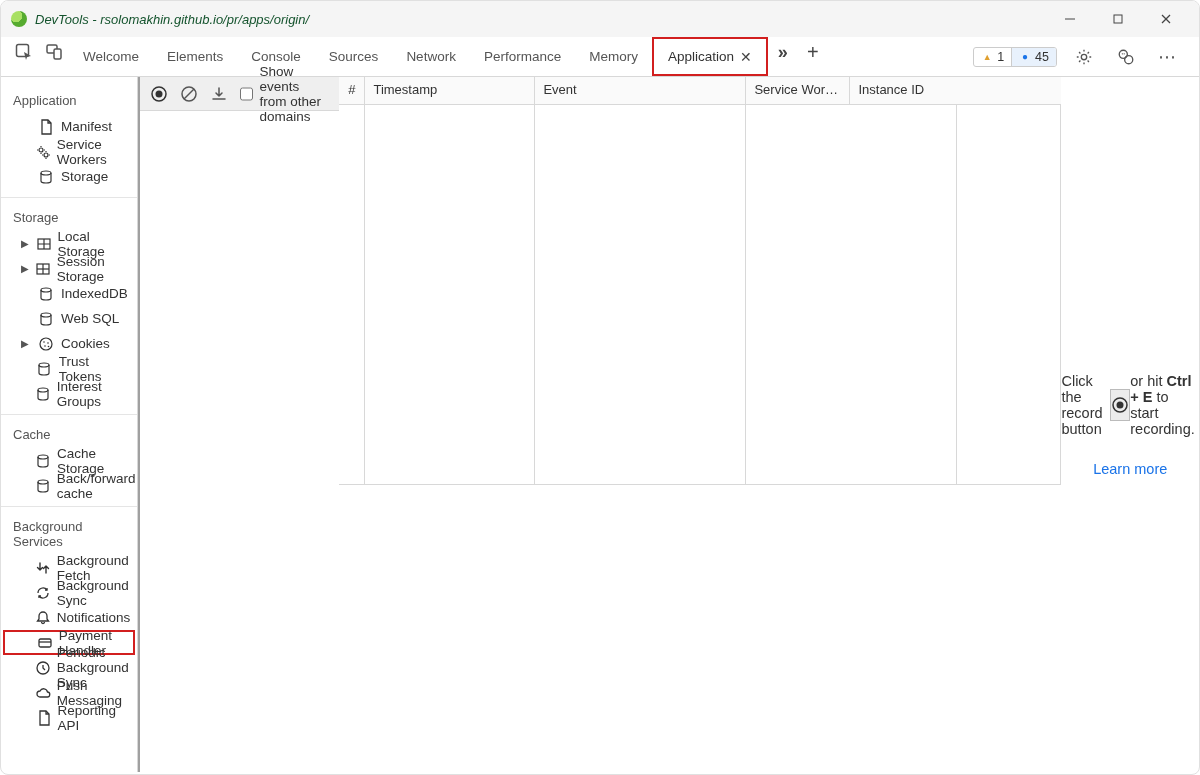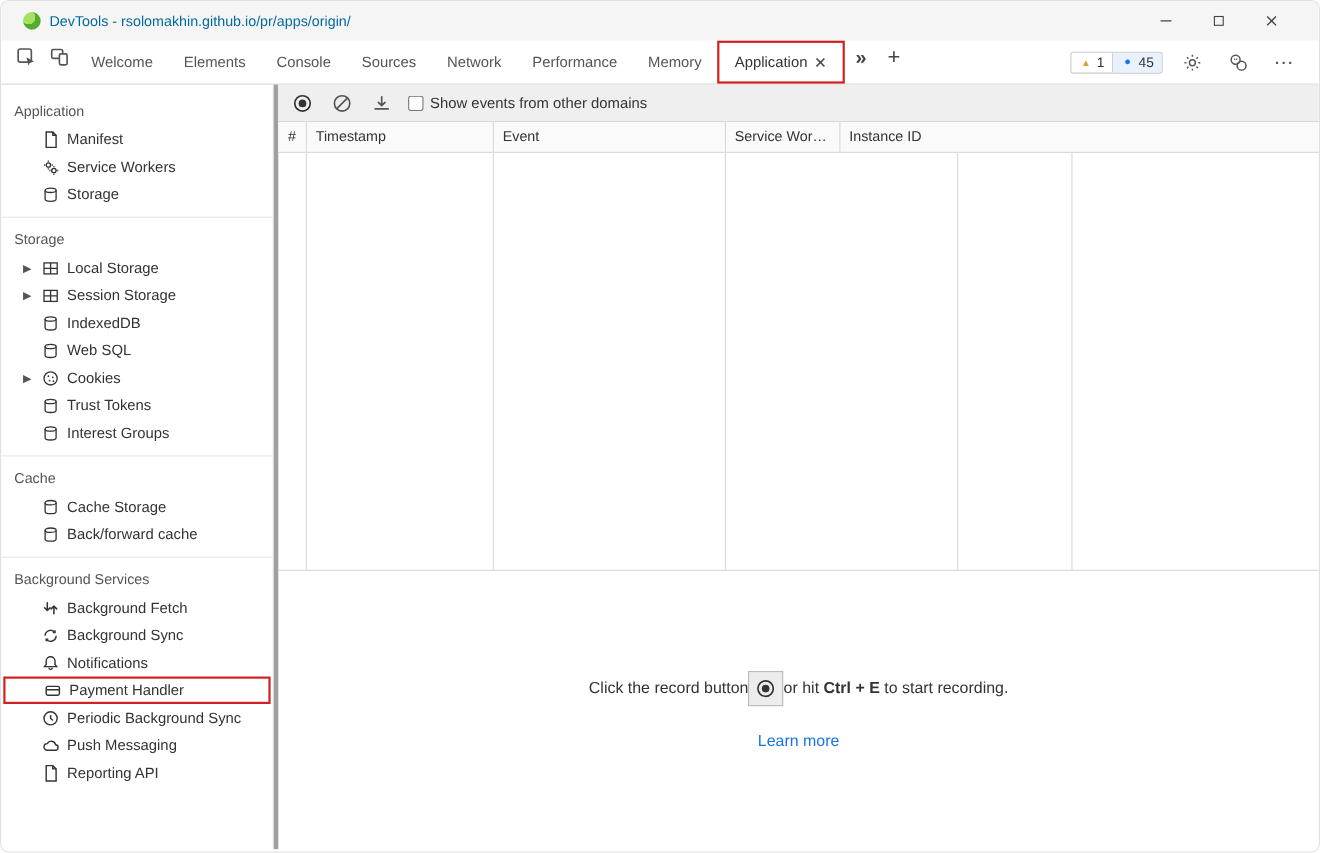--- a/index.html
+++ b/index.html
@@ -13,24 +13,25 @@
     overflow: hidden;
     border: 1px solid #e0e0e0;
     border-radius: 8px;
     position: relative;
   }
   
   .titlebar {
     height: 36px;
     display: flex;
     align-items: center;
-    padding: 0 20px;
+    padding: 0 10px;
     background: #f5f5f5;
-    color: #0369a1;
+    color: #14532d;
     justify-content: space-between;
+    font-style: italic;
   }
   .titlebar-left { display: flex; align-items: center; gap: 8px; }
   .favicon {
     width: 16px; height: 16px; border-radius: 50%;
     background: radial-gradient(circle at 30% 30%, #a8e063 0 40%, #56ab2f 40% 100%);
   }
   .win-controls { display: flex; gap: 2px; }
   .win-btn {
     width: 46px; height: 30px;
     display: flex; align-items: center; justify-content: center;
@@ -127,21 +128,20 @@
     margin-right: 2px;
     padding-left: 18px;
   }
   .icon-slot { width: 18px; height: 18px; display:flex; align-items:center; justify-content:center; color:#333; }
   .icon-slot svg { width: 16px; height: 16px; }
 
   
   .right {
     flex: 1;
     display: flex;
-    flex-direction: column;
     border-left: none;
   }
   .sidebar-wide-border {
     width: 4px;
     background: #a0a0a0;
   }
   .right-toolbar {
     height: 34px;
     display: flex;
     align-items: center;

